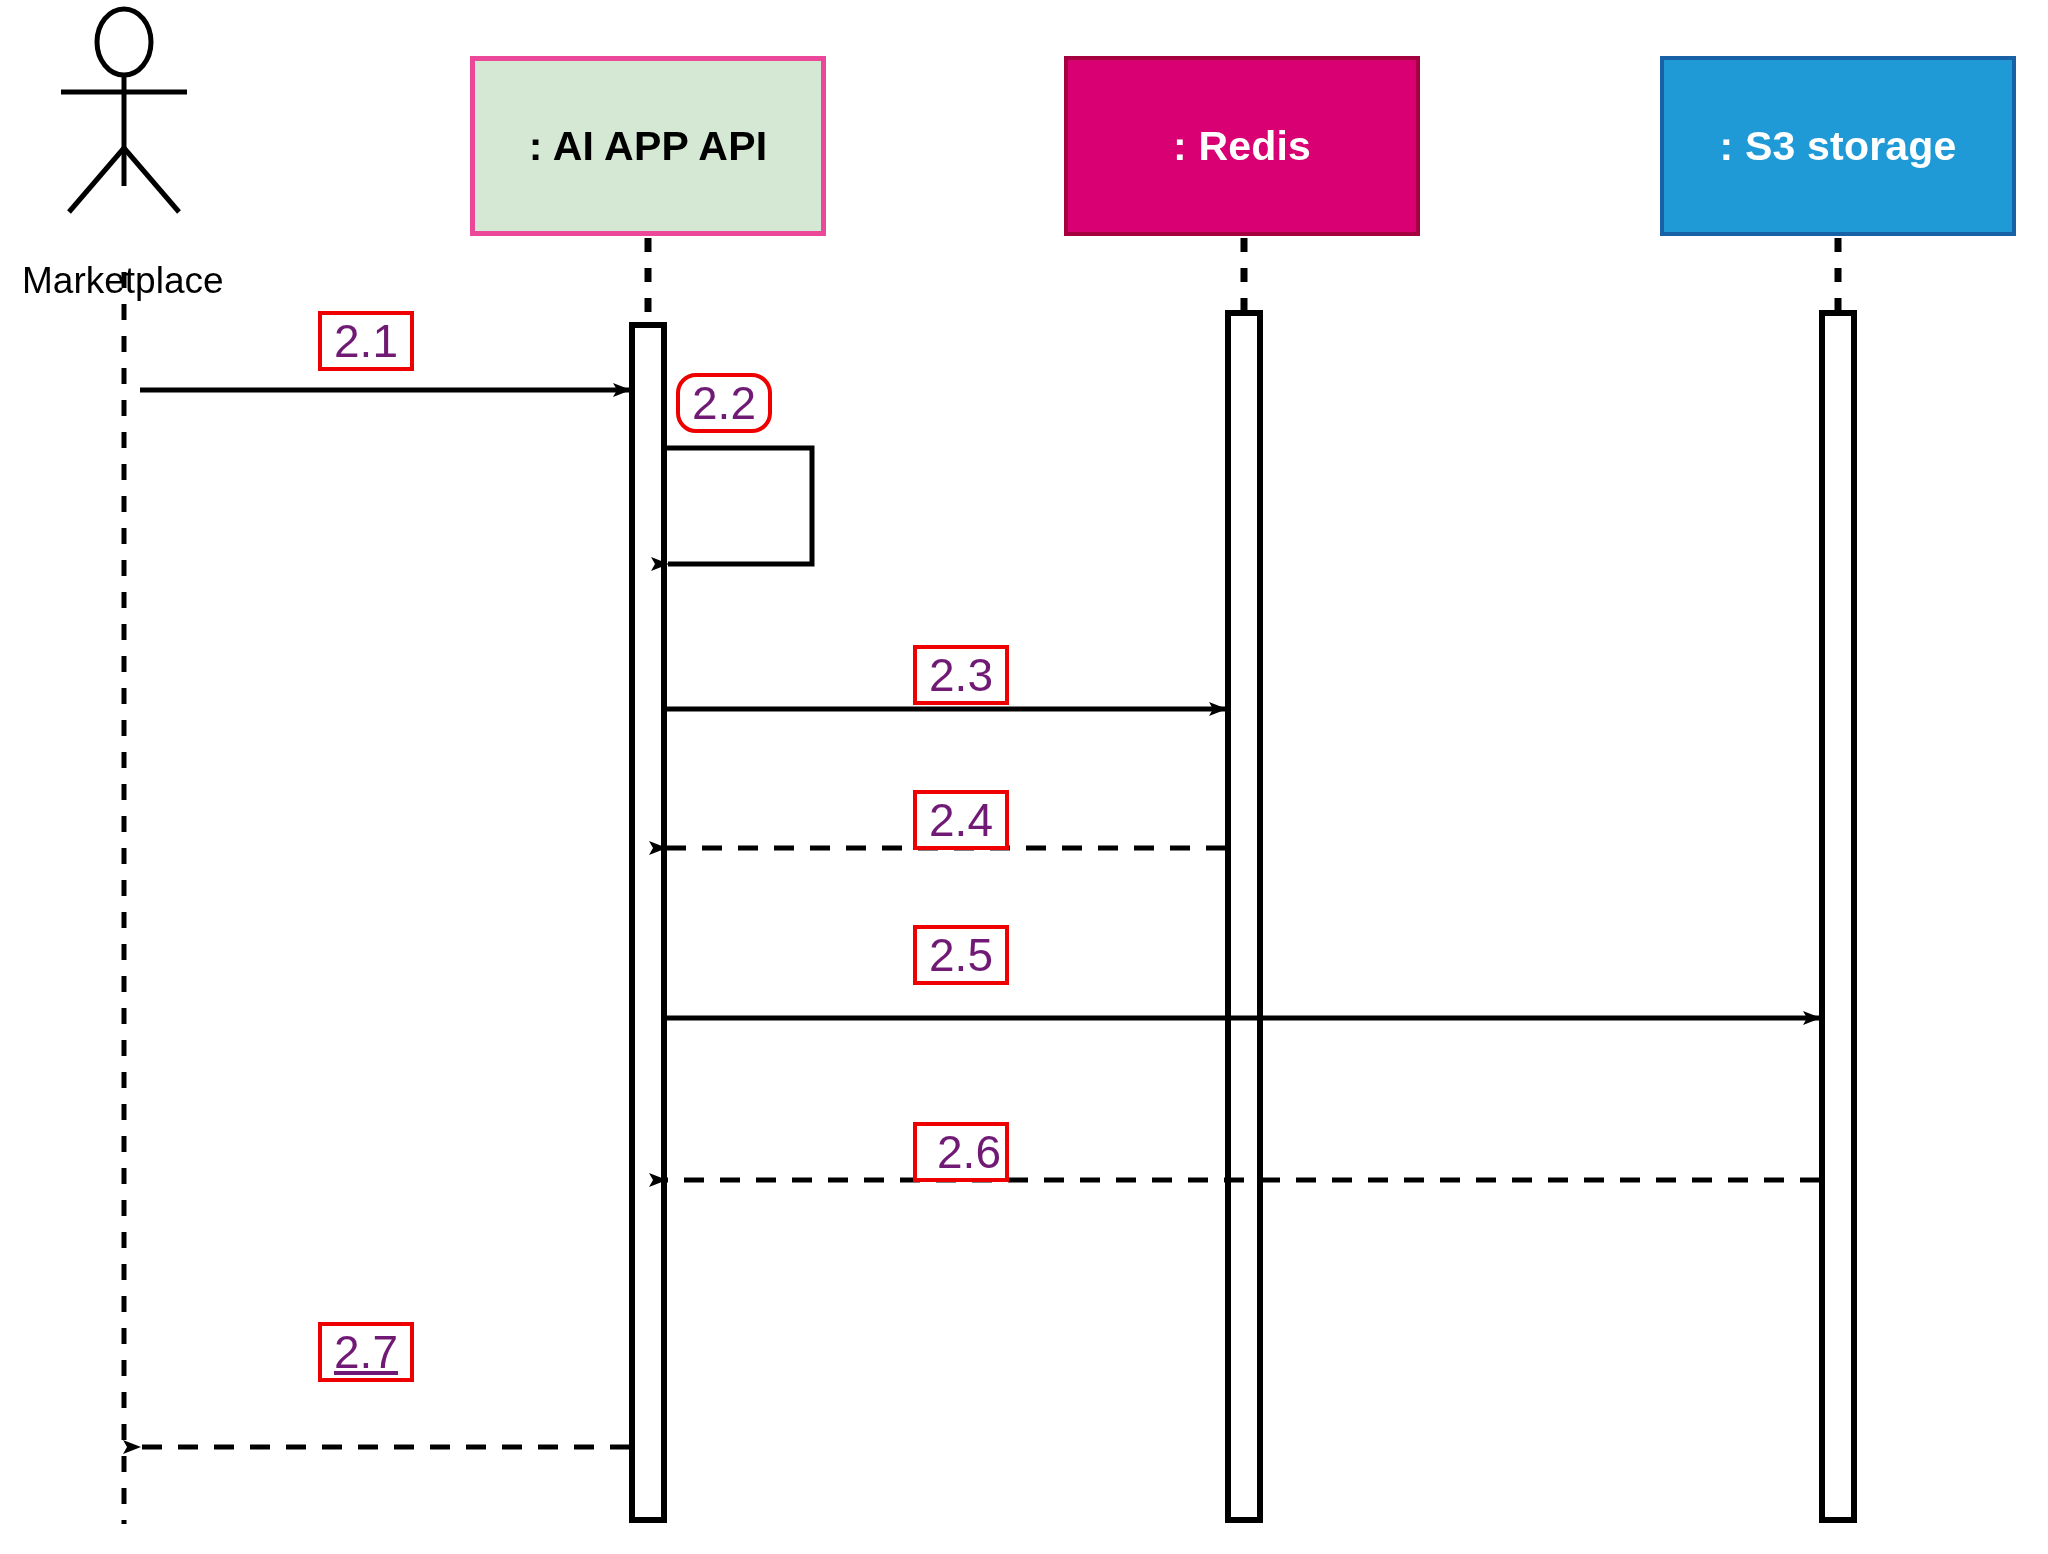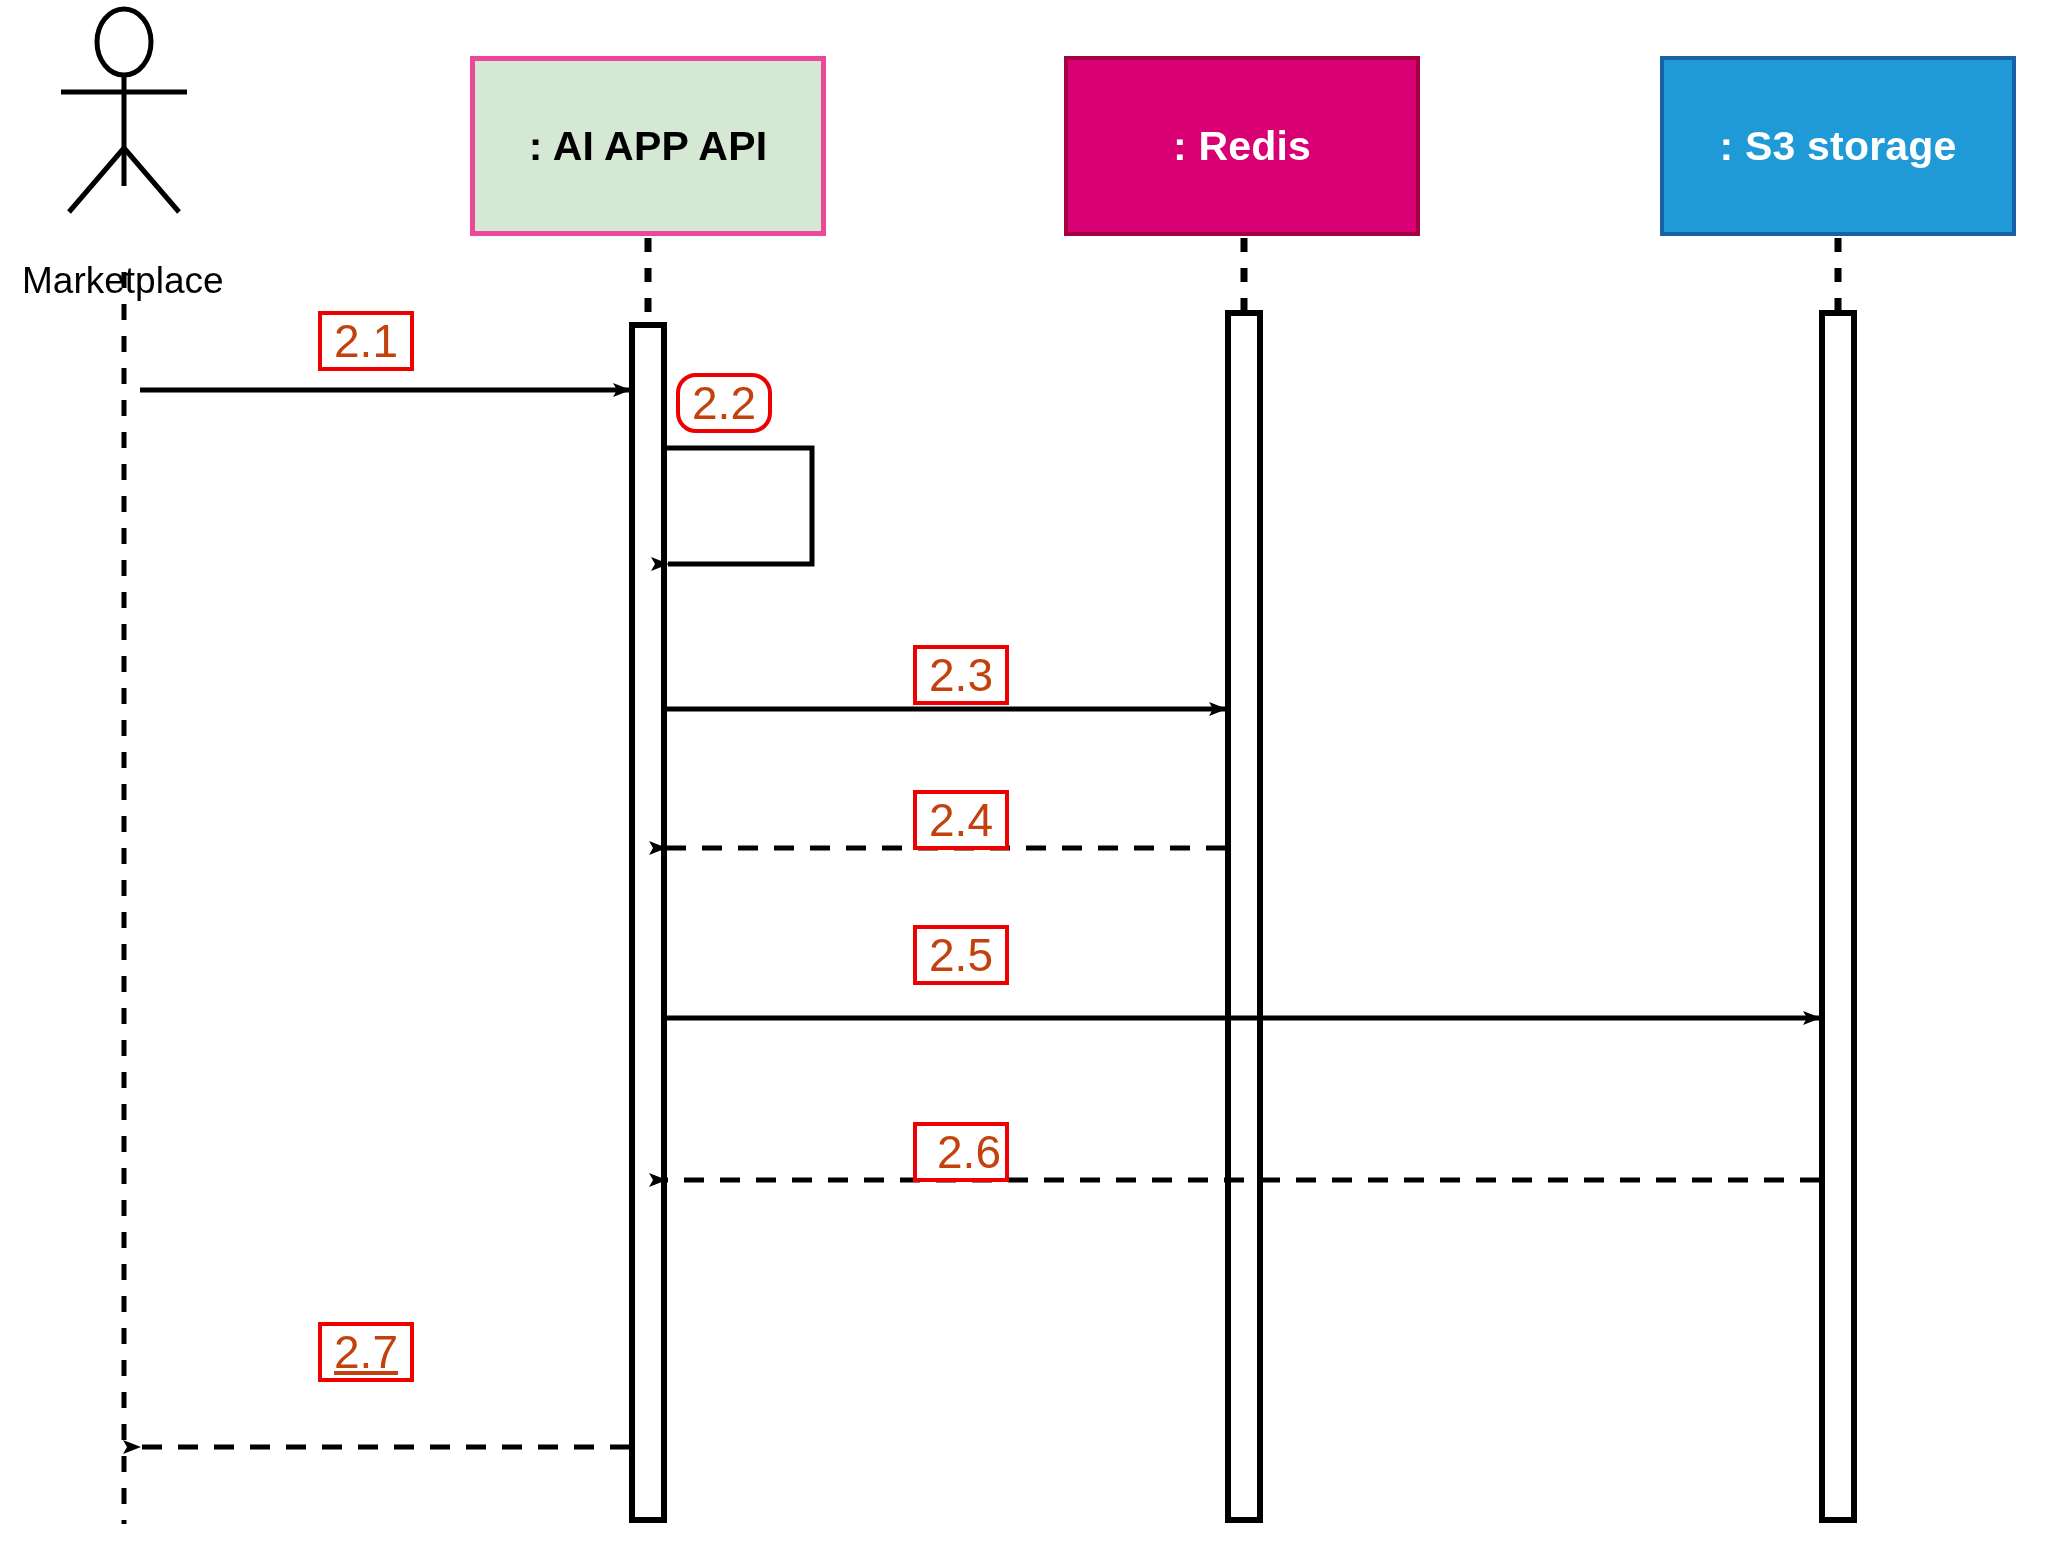--- a/index.html
+++ b/index.html
@@ -10,21 +10,21 @@
 
   
   .part-box{position:absolute;box-sizing:border-box;display:flex;
             align-items:center;justify-content:center;}
   .part-label{font-weight:bold;font-size:41px;letter-spacing:0.2px;white-space:nowrap;}
 
   .actor-name{position:absolute;font-size:37px;color:#000;white-space:nowrap;}
 
   
   .msg-label{position:absolute;box-sizing:border-box;border:4px solid #ee0000;
-             background:#ffffff;color:#c2410c;display:flex;align-items:center;
+             background:#ffffff;color:#701a75;display:flex;align-items:center;
              justify-content:center;font-size:46px;line-height:1;}
 </style>
 </head>
 <body>
 
 <div id="stage">
 
   <svg id="diagram" viewBox="0 0 2048 1554" xmlns="http://www.w3.org/2000/svg">
     <defs>
       <marker id="arrowFilled" markerWidth="18" markerHeight="14" refX="17" refY="7" orient="auto" markerUnits="userSpaceOnUse">

